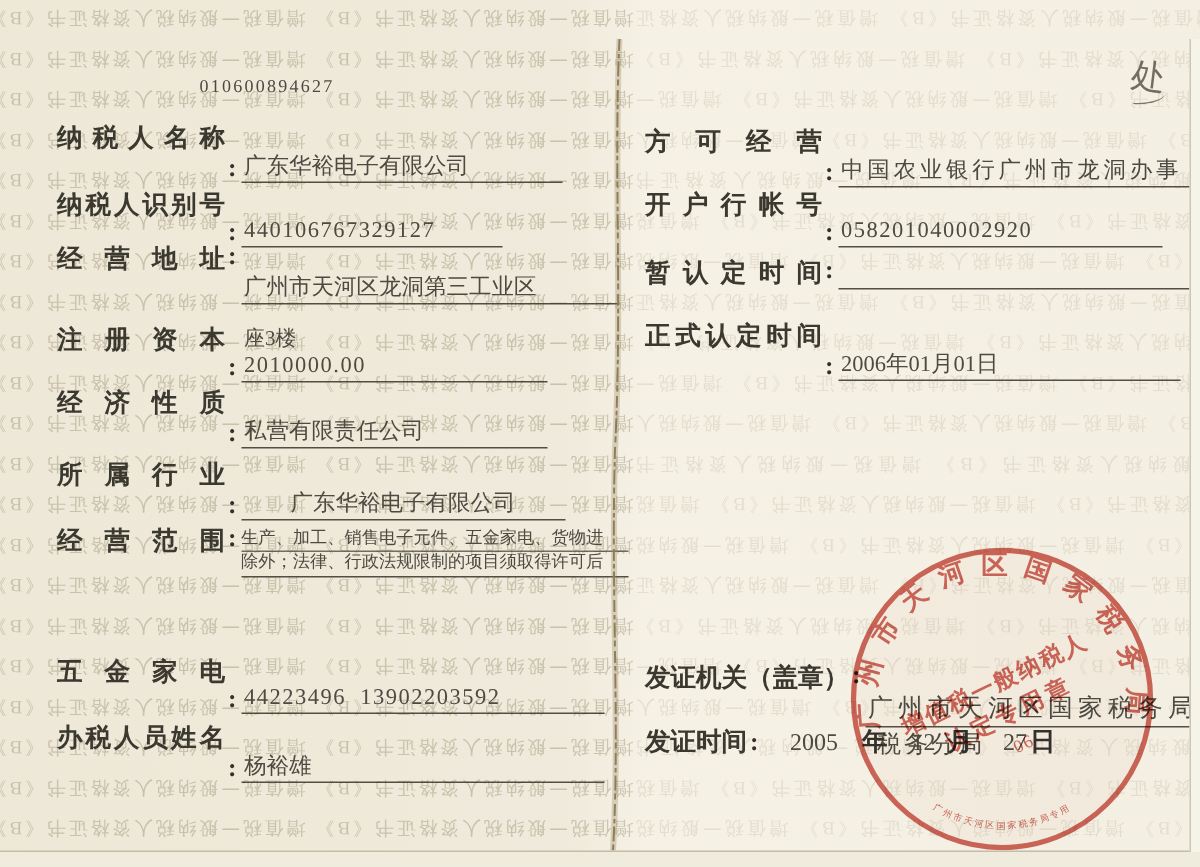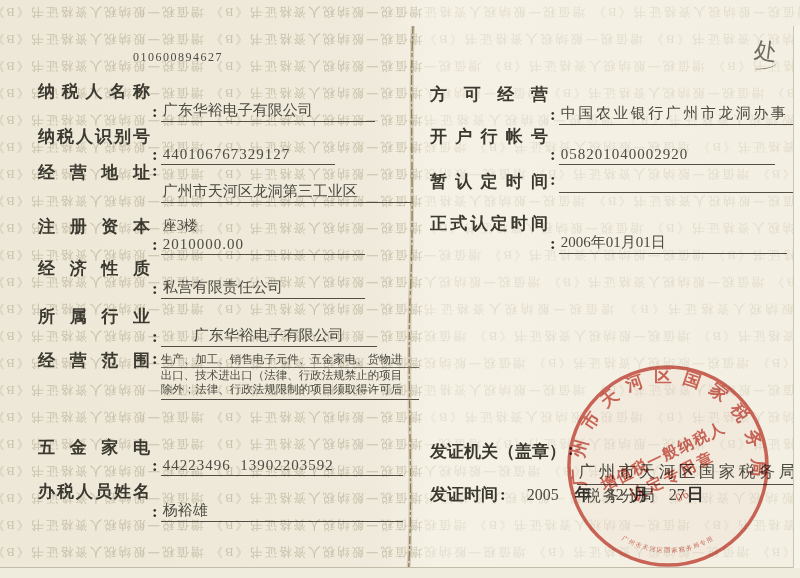--- a/index.html
+++ b/index.html
@@ -92,21 +92,21 @@
 
 <div class="row" style="left:38px;top:257px">
   <span class="lab w112">经济性质</span><span class="col">:</span><span class="val u" style="width:200px">私营有限责任公司</span>
 </div>
 
 <div class="row" style="left:38px;top:305px">
   <span class="lab w112">所属行业</span><span class="col">:</span><span class="val u ctr" style="width:212px">广东华裕电子有限公司</span>
 </div>
 
 <div class="row" style="left:38px;top:349px">
-  <span class="lab w112">经营范围</span><span class="col">:</span><span class="scope"><span class="l l1">生产、加工、销售电子元件、五金家电、货物进</span><span class="l">出口、技术进出口（法律、行政法规禁止的项目</span><span class="l">除外；法律、行政法规限制的项目须取得许可后</span></span>
+  <span class="lab w112">经营范围</span><span class="col">:</span><span class="scope"><span class="l l1">生产、加工、销售电子元件、五金家电、货物进</span><span class="l">除外；法律、行政法规限制的项目须取得许可后</span></span>
 </div>
 
 <div class="row" style="left:38px;top:436px">
   <span class="lab w112">五金家电</span><span class="col">:</span><span class="val u pre ls1" style="width:238px">44223496  13902203592</span>
 </div>
 
 <div class="row" style="left:38px;top:480px">
   <span class="lab w112">办税人员姓名</span><span class="col">:</span><span class="val u" style="width:238px">杨裕雄</span>
 </div>
 

